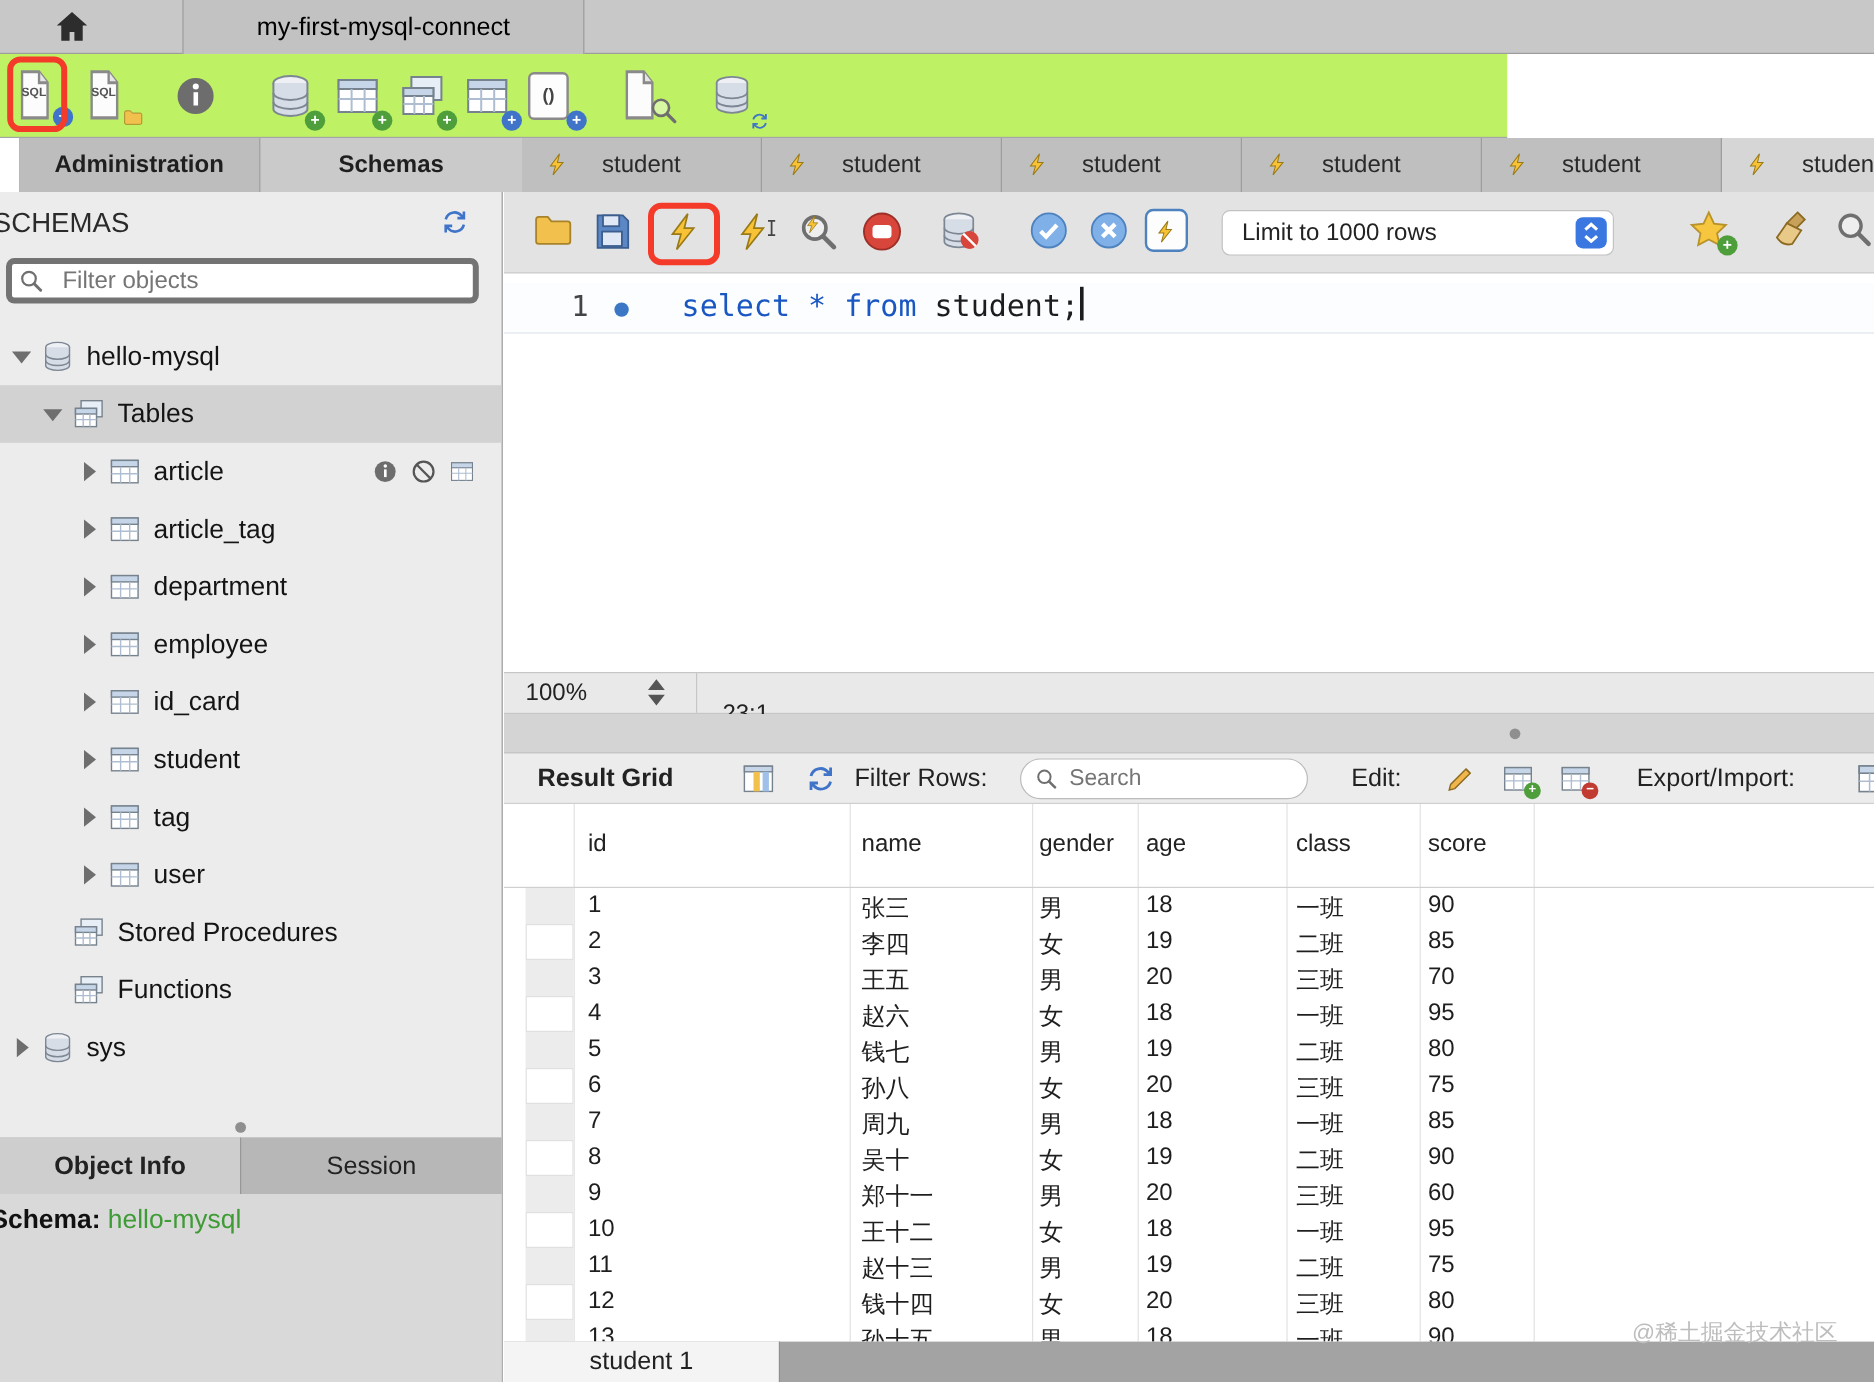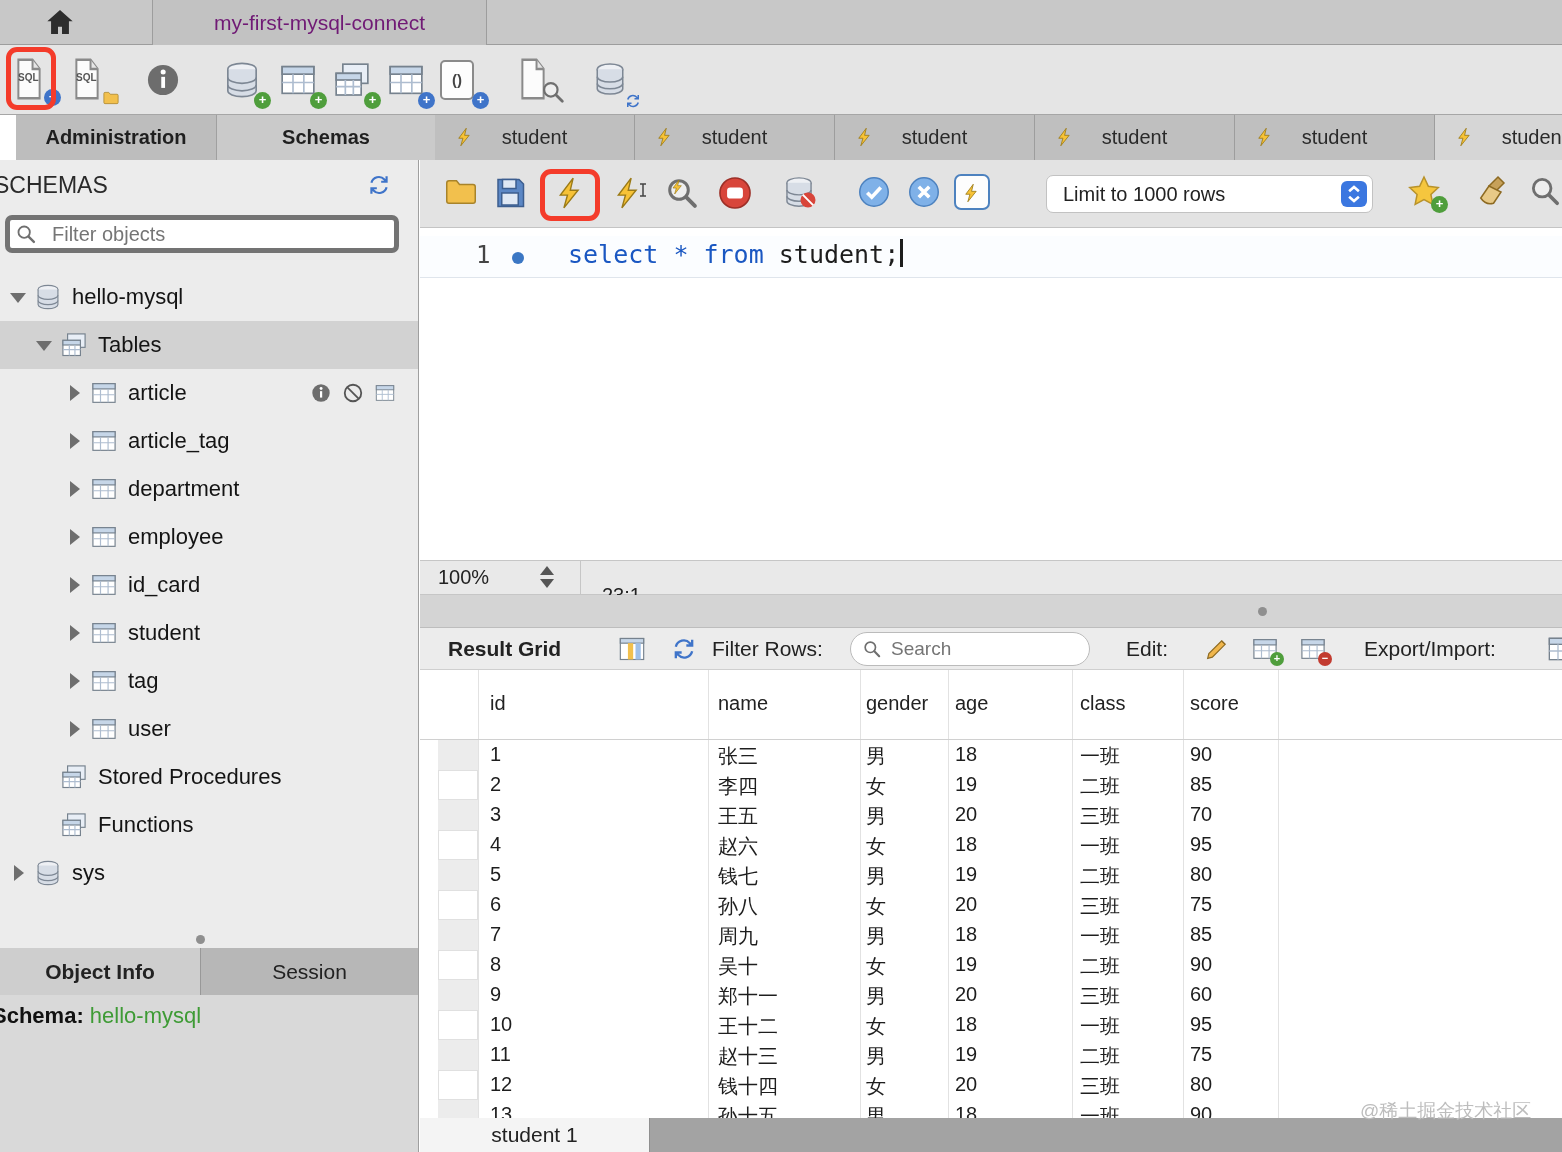--- a/index.html
+++ b/index.html
@@ -7,24 +7,24 @@
   body{position:relative;overflow:hidden;background:#fff;color:#222;
        font-family:"Liberation Sans",sans-serif;}
   .abs{position:absolute;}
   svg.ic{display:block;}
 
   
   .titlebar{left:0;top:0;width:1562px;height:45px;background:#c8c8c8;border-bottom:1px solid #9d9d9d;}
   .conn-tab{left:152px;top:0;width:335px;height:45px;background:#c2c2c2;
             border-left:1px solid #9d9d9d;border-right:1px solid #9d9d9d;
             display:flex;align-items:center;justify-content:center;}
-  .conn-tab span{font-size:21px;color:#701a75;}
+  .conn-tab span{font-size:21px;color:#000000;}
 
   
-  .main-toolbar{left:0;top:45px;width:1562px;height:70px;background:#e5e5e5;border-bottom:1px solid #a6a6a6;}
+  .main-toolbar{left:0;top:45px;width:1256px;height:70px;background:#bef264;border-bottom:1px solid #a6a6a6;}
   .tbi{position:absolute;top:12px;width:46px;height:48px;}
   .sqltxt{position:absolute;left:6px;top:15px;font-size:10px;font-weight:bold;color:#555;}
   .bdg{position:absolute;right:-3px;bottom:-1px;width:17px;height:17px;border-radius:50%;
        color:#fff;text-align:center;font:bold 13px/16px "Liberation Sans",sans-serif;}
   .bdg-plus{background:#4f9e3c;}   .bdg-plus::after{content:"+";}
   .bdg-plusb{background:#3f74c9;}  .bdg-plusb::after{content:"+";}
   .bdg-minus{background:#c23b30;}  .bdg-minus::after{content:"\2212";}
   .redbox{border:5px solid #f43b2a;border-radius:11px;position:absolute;pointer-events:none;}
   .fnico{position:relative;display:inline-block;width:34px;height:40px;border:2px solid #8a8a8a;
          border-radius:5px;background:#fdfdfd;}
@@ -66,21 +66,21 @@
   .row-icons{position:absolute;right:22px;top:13px;display:flex;gap:10px;}
   .sb-splitter{position:absolute;left:0;top:770px;width:100%;height:18px;}
   .sb-tabs{position:absolute;left:0;top:788px;width:100%;height:47px;background:#adadad;}
   .sb-tab{position:absolute;top:0;height:100%;display:flex;align-items:center;justify-content:center;font-size:21px;}
   .objinfo{position:absolute;left:0;top:835px;width:100%;bottom:0;background:#d9d9d9;}
 
   
   .editor{left:420px;top:160px;width:1142px;height:992px;background:#fff;overflow:hidden;}
   .etoolbar{position:absolute;left:0;top:0;width:100%;height:68px;background:#e3e3e3;border-bottom:1px solid #c4c4c4;}
   .eti{position:absolute;top:14px;}
-  .limitsel{position:absolute;left:626px;top:15px;width:327px;height:38px;background:#fff;
+  .limitsel{position:absolute;left:598px;top:15px;width:327px;height:38px;background:#fff;
             border:1px solid #c2c2c2;border-radius:7px;}
   .limitsel .lbl{position:absolute;left:16px;top:7px;font-size:20px;color:#222;}
   .limitsel .stp{position:absolute;right:5px;top:5px;width:26px;height:26px;background:#3b77e0;border-radius:6px;}
   .codearea{position:absolute;left:0;top:68px;width:100%;height:332px;background:#fff;}
   .stline{position:absolute;left:0;top:8px;width:100%;height:42px;border-bottom:1px solid #dfe5ec;background:#fbfdff;}
   .lnum{position:absolute;left:56px;top:13px;font-family:"DejaVu Sans Mono",monospace;font-size:24px;color:#444;}
   .stmark{position:absolute;left:92px;top:24px;width:12px;height:12px;border-radius:50%;background:#3b77c4;}
   .codeline{position:absolute;left:148px;top:11px;font-family:"DejaVu Sans Mono",monospace;font-size:25px;white-space:pre;}
   .kw{color:#1a57c2;}
   .idt{color:#1d1d1d;margin-top:40px;}

